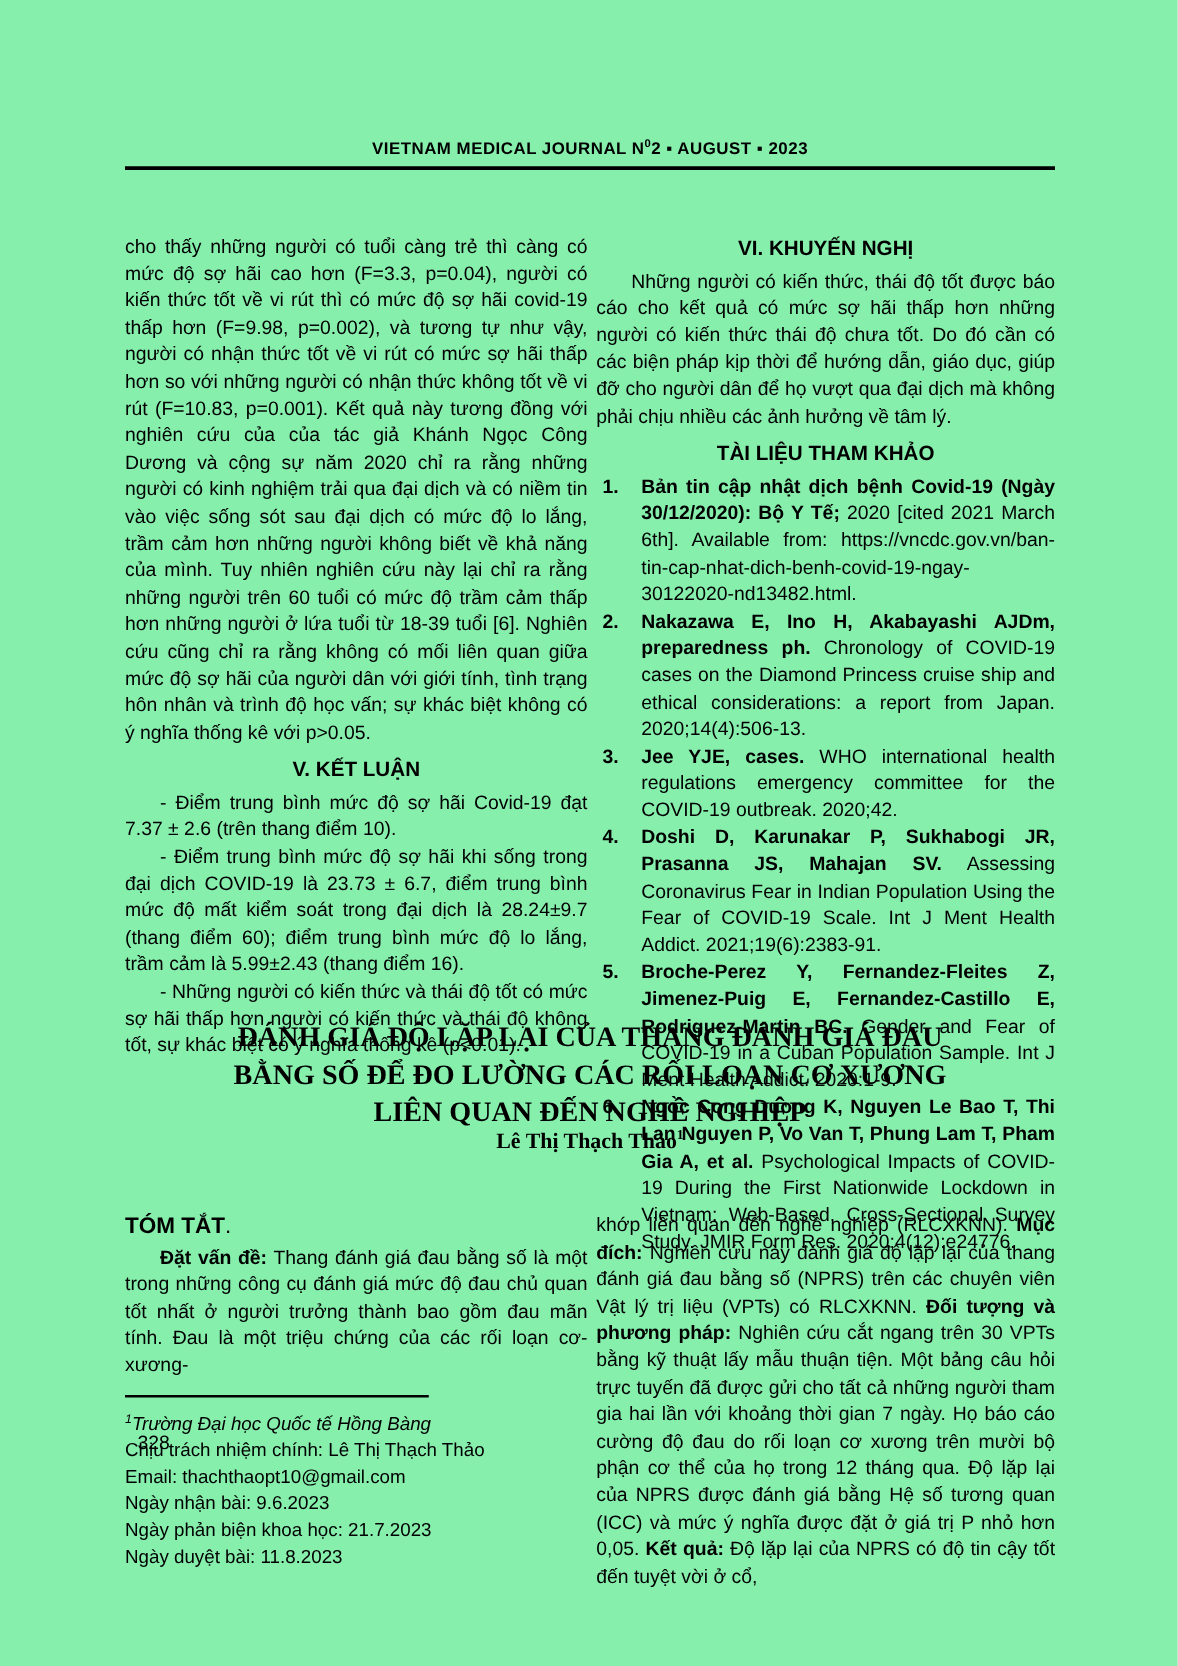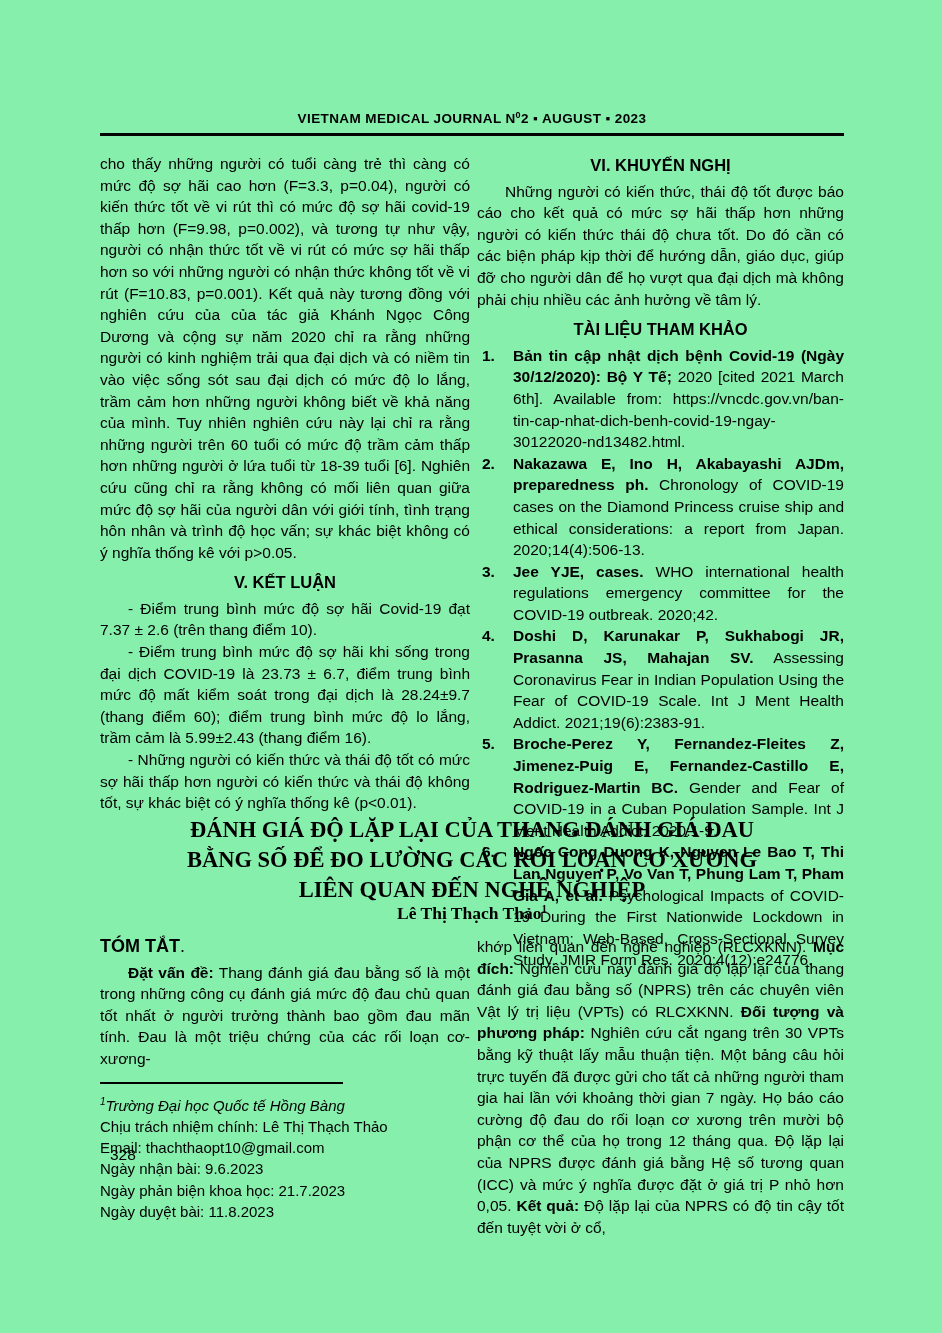--- a/index.html
+++ b/index.html
@@ -8,21 +8,21 @@
     position:relative; width:942px; height:1333px; margin:0 auto;
     background:#86efac; color:#000;
     font-family:"Liberation Sans", sans-serif; overflow:hidden;
   }
   .header-band {
     position:absolute; left:100px; top:111px; width:744px;
     text-align:center; font-size:13.5px; font-weight:bold; letter-spacing:.4px;
     padding-bottom:7px; border-bottom:3px solid #000;
   }
   .header-band sup { font-size:9px; line-height:0; }
-  .col { position:absolute; font-size:15.5px; line-height:21.6px; text-align:justify; }
+  .col { position:absolute; font-size:15.5px; line-height:21.6px; text-align:justify;margin-top:34px; }
   .col-left1  { left:100px; top:153px; width:370px; }
   .col-right1 { left:477px; top:155px; width:367px; }
   .col-left2  { left:100px; top:936px; width:370px; }
   .col-right2 { left:477px; top:936px; width:367px; }
   .sec-heading { font-size:16.5px; font-weight:bold; text-align:center; margin:9px 0 4px 0; }
   .sec-heading.first { margin-top:0; }
   .ind { text-indent:28px; }
   .ref-list { margin-top:2px; }
   .ref { position:relative; padding-left:36px; text-align:justify; }
   .ref-num { position:absolute; left:5px; top:0; font-weight:bold; }

